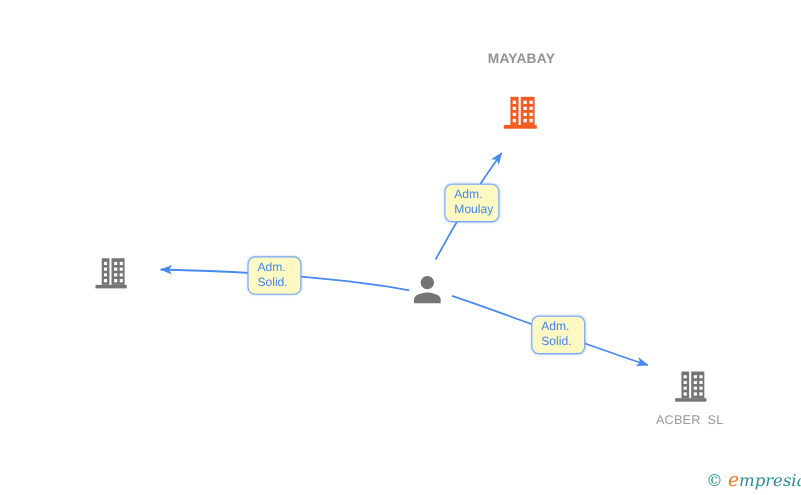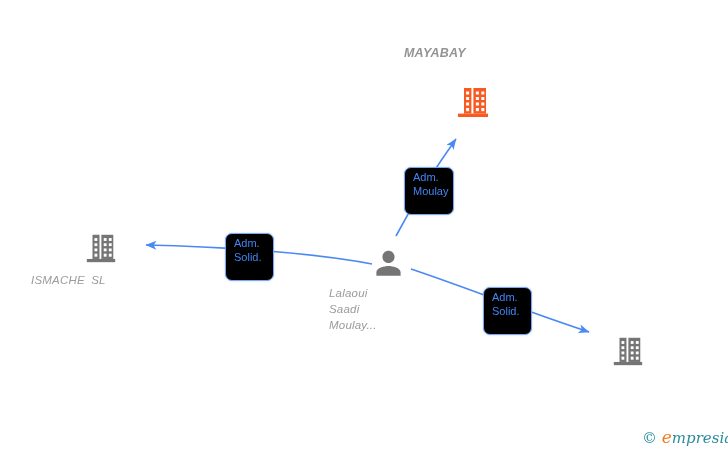--- a/index.html
+++ b/index.html
@@ -5,28 +5,28 @@
   html,body{margin:0;padding:0;background:#ffffff;}
   .canvas{
     position:relative;width:728px;height:450px;background:#ffffff;
     overflow:hidden;font-family:"Liberation Sans",sans-serif;
   }
   svg.edges{position:absolute;left:0;top:0;}
   .icon{position:absolute;display:block;}
   .c-gray{color:#757575;}
   .c-orange{color:#f75b22;}
   .nlabel{
-    position:absolute;color:#9b9b9b;
-    font-size:11.5px;line-height:15px;letter-spacing:.2px;word-spacing:3px;font-style:italic;
+    position:absolute;text-align:center;color:#9b9b9b;
+    font-size:11.5px;line-height:15px;letter-spacing:.2px;word-spacing:3px;
   }
   .nlabel.bold{font-weight:bold;color:#949494;font-size:12.5px;line-height:15px;}
   .person-label{line-height:16px;word-spacing:normal;}
   .ebox{
-    position:absolute;background:#000000;border:1.5px solid #7aa7f7;
-    border-radius:7px;min-width:34px;padding:2px 5px 16px 8px;
+    position:absolute;background:#fef9c3;border:1.5px solid #7aa7f7;
+    border-radius:7px;min-width:34px;padding:2px 5px 3px 8px;
     box-shadow:0 0 2px rgba(66,133,244,.35);
     color:#4285f4;font-size:11px;line-height:14px;cursor:pointer;
   }
   .ebox .l{display:block;}
   .watermark{
     position:absolute;left:642px;top:427px;
     font-family:"DejaVu Serif",serif;font-style:italic;
     font-size:15px;color:#2b8d9a;white-space:nowrap;cursor:pointer;
   }
   .wm-initial{color:#ef7a1d;font-size:17px;}
@@ -75,34 +75,29 @@
   <div class="nlabel bold" style="left:404px;top:46px;width:140px;">
     <div>MAYABAY</div>
   </div>
   <svg class="icon c-orange" style="left:455px;top:84px;" width="36" height="36">
     <use href="#bld"></use>
   </svg>
 
   <svg class="icon c-gray" style="left:84px;top:231px;" width="34" height="34">
     <use href="#bld"></use>
   </svg>
-  <div class="nlabel" style="left:31px;top:273px;width:140px;">ISMACHE SL</div>
 
   <svg class="icon c-gray" style="left:371px;top:245px;" width="35" height="35">
     <use href="#prs"></use>
   </svg>
-  <div class="nlabel person-label" style="left:329px;top:285px;width:120px;">
-    <div>Lalaoui</div>
-    <div>Saadi</div>
-    <div>Moulay...</div>
-  </div>
 
   <svg class="icon c-gray" style="left:611px;top:334px;" width="34" height="34">
     <use href="#bld"></use>
   </svg>
+  <div class="nlabel" style="left:557px;top:375px;width:140px;">ACBER SL</div>
 
   <div class="ebox" style="left:404px;top:167px;">
     <span class="l">Adm.</span>
     <span class="l">Moulay</span>
   </div>
   <div class="ebox" style="left:225px;top:233px;">
     <span class="l">Adm.</span>
     <span class="l">Solid.</span>
   </div>
   <div class="ebox" style="left:483px;top:287px;">

